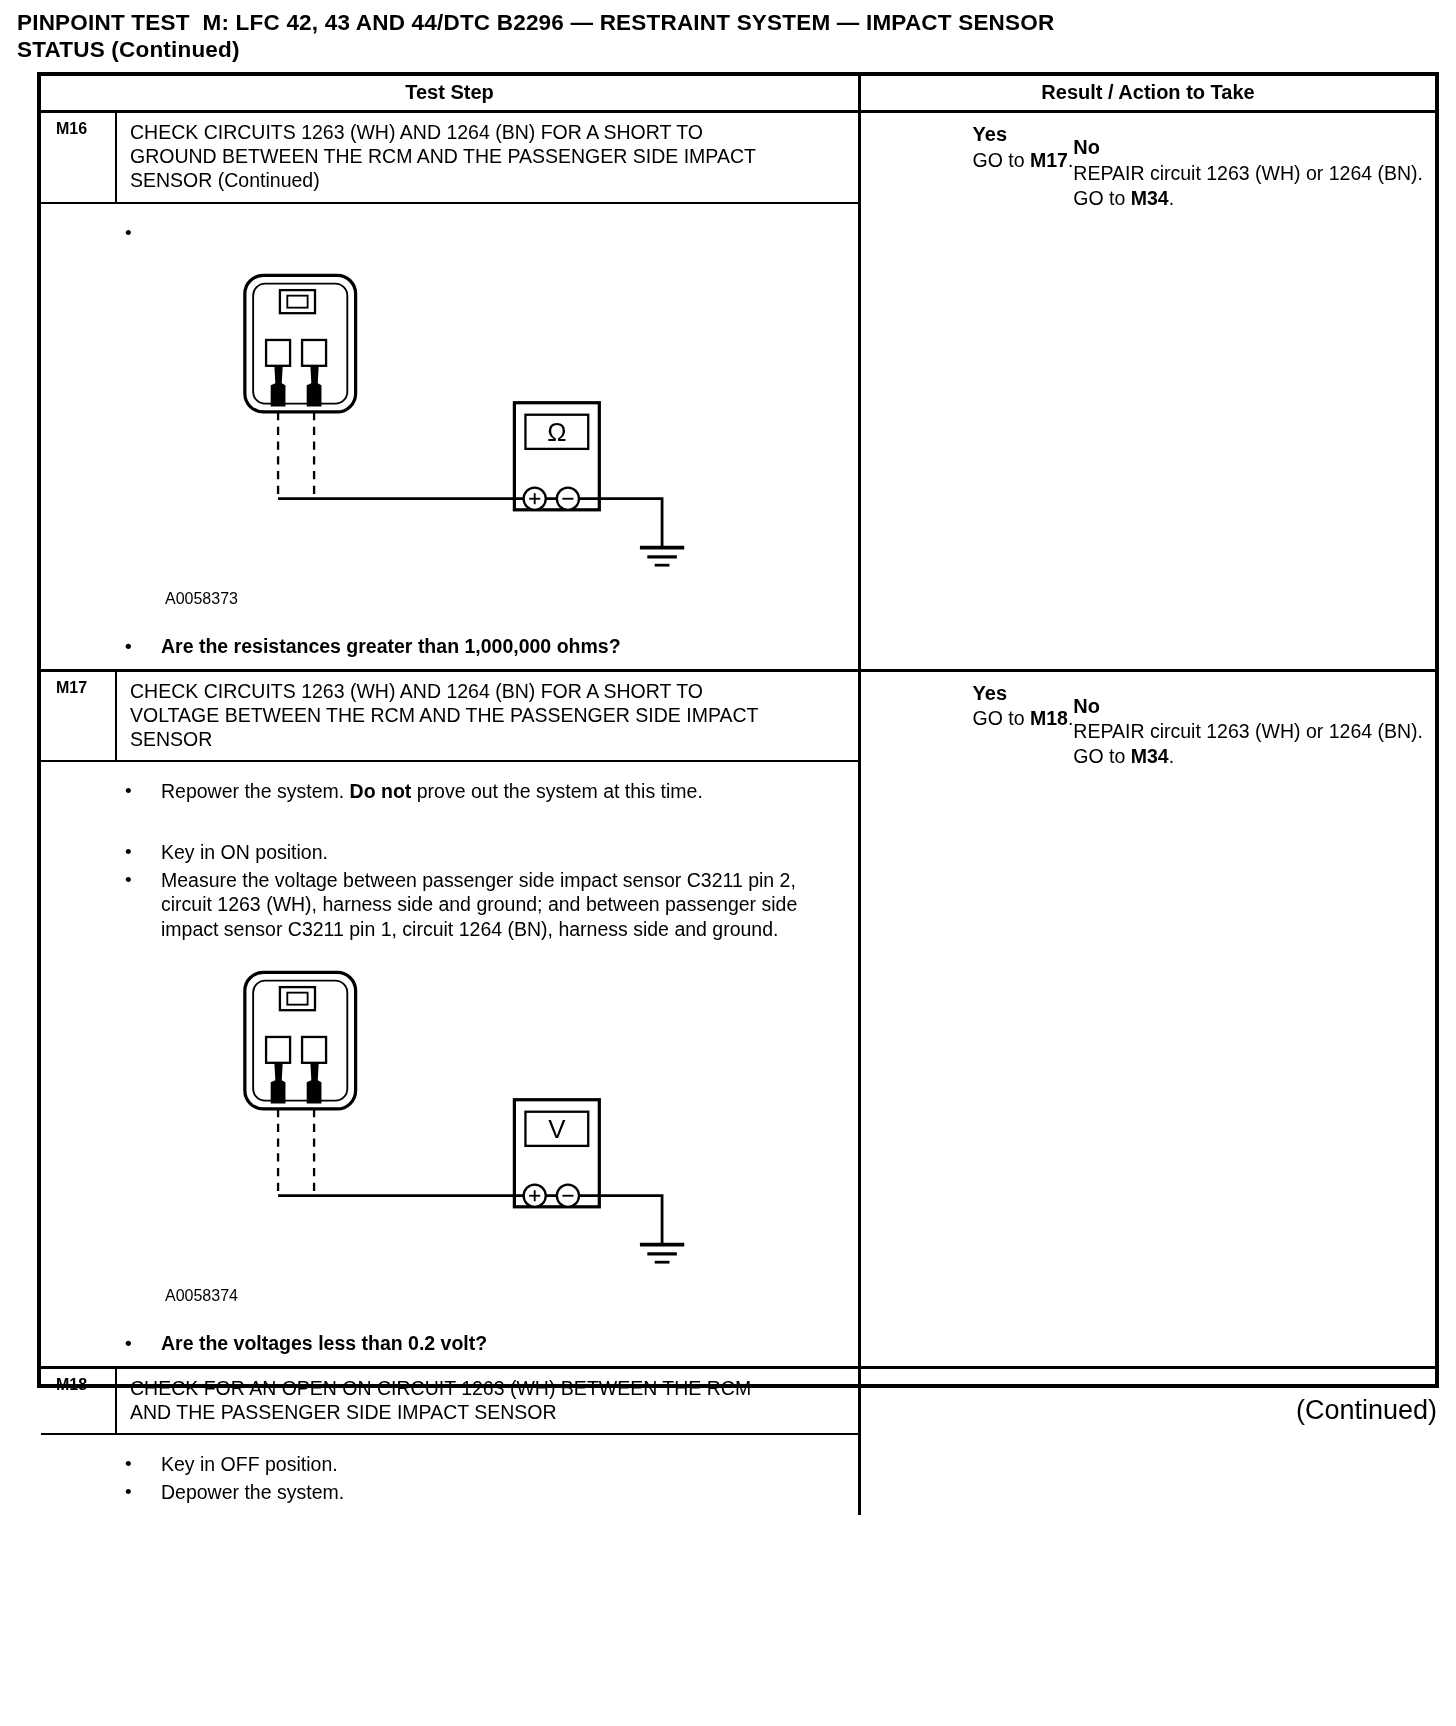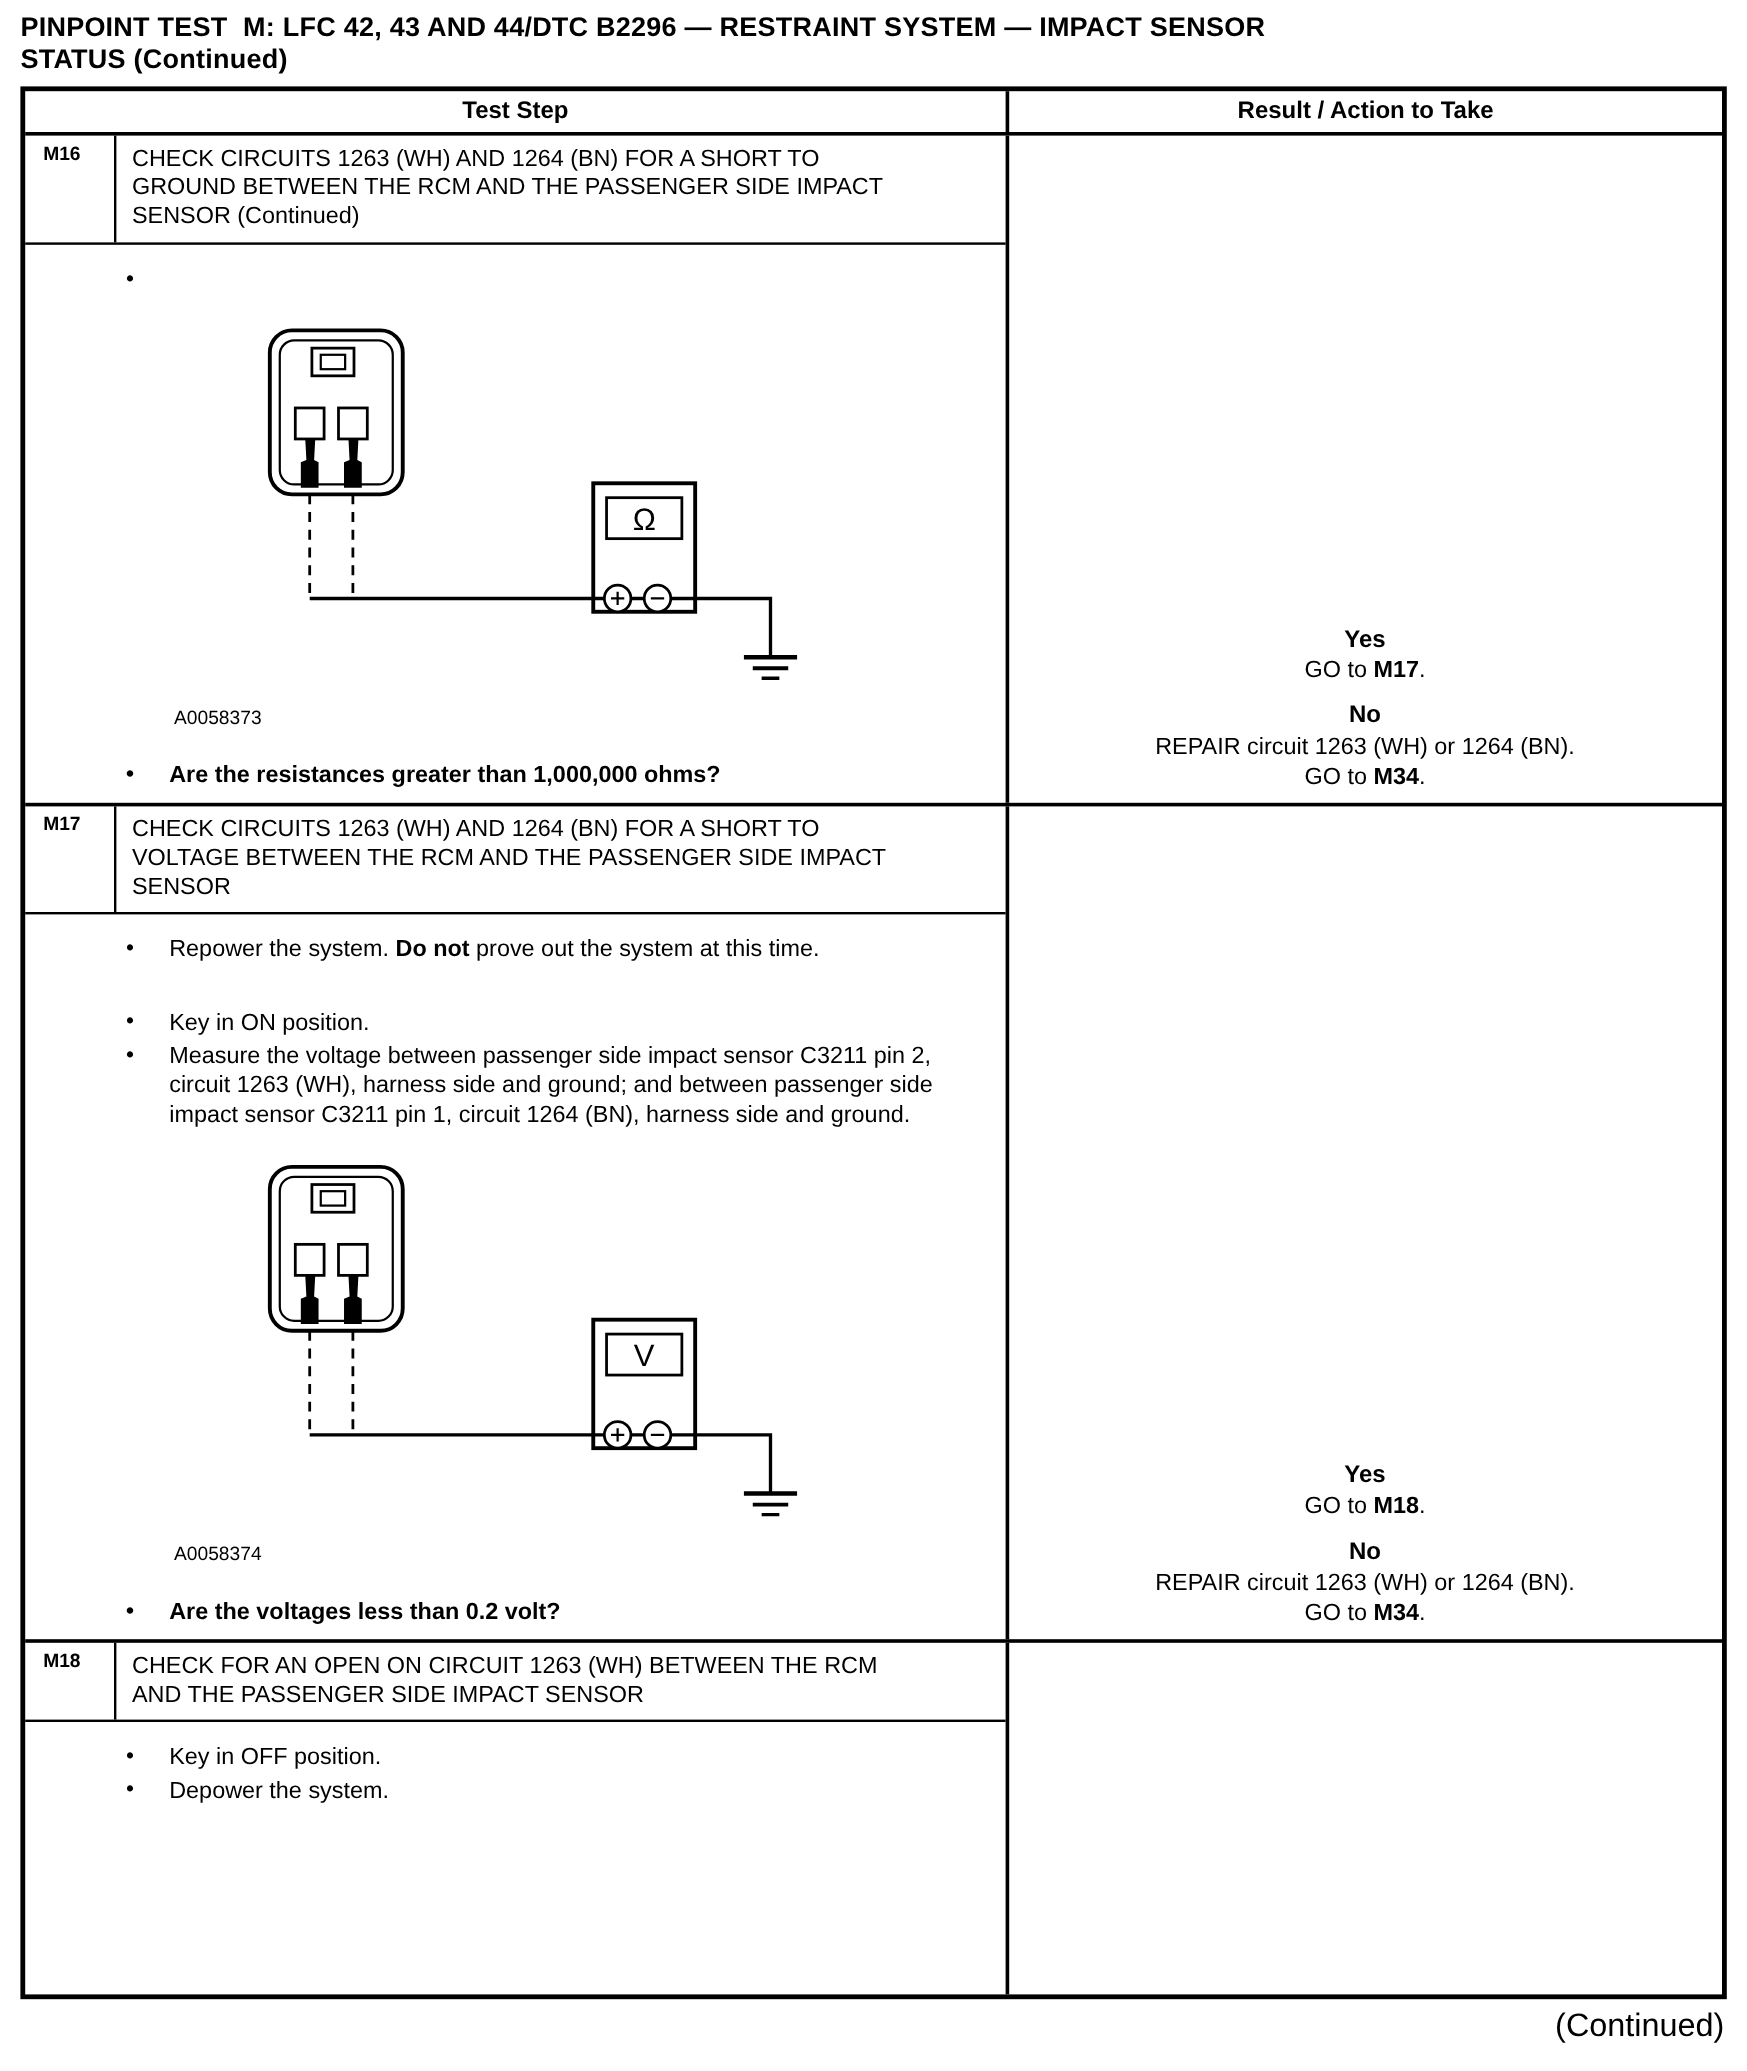--- a/index.html
+++ b/index.html
@@ -12,22 +12,22 @@
   .page { padding: 10px 17px 0 17px; }
 
   .doc-title {
     font-weight: 700;
     font-size: 22.5px; line-height: 1.18; letter-spacing: 0.2px;
   }
 
   .pinpoint-table {
     margin-top: 9px;
     border: 4px solid #000;
-    height: 1594px;
-    display: flex; flex-direction: column;
+    height: 1316px;
+    display: flex; flex-direction: column; margin-left: 20px;
   }
 
   .col-head-row { display: flex; border-bottom: 3px solid #000; flex: 0 0 auto; }
   .col-head { font-weight: 700; font-size: 20px; text-align: center; padding: 5px 0 6px; }
   .col-head.test { width: 820px; border-right: 3px solid #000; }
   .col-head.result { flex: 1; }
 
   .step-row { display: flex; flex: 0 0 auto; }
   .step-row + .step-row { border-top: 3px solid #000; }
   .step-row.grow { flex: 1 1 auto; }
@@ -59,23 +59,23 @@
   .bullet .text { max-width: 648px; }
   .bullet.space-after { margin-bottom: 36px; }
   .bullet.question { font-weight: 700; margin-top: 26px; }
 
   .figure { margin: 22px 0 0 124px; }
   .figure svg { display: block; margin-left: 54px; }
   .figure-label { font-size: 16px; margin-top: 9px; }
 
   .result-cell {
     flex: 1;
-    display: flex; flex-direction: column; justify-content: flex-end;
+    display: flex; flex-direction: row; justify-content: flex-end;
     padding: 9px 12px 9px 11px;
-    font-size: 19.5px; line-height: 1.28; text-align: center;
+    font-size: 19.5px; line-height: 1.28;
   }
   .result-block + .result-block { margin-top: 13px; }
   .answer { font-weight: 700; font-size: 20px; }
   .action-line b { font-weight: 700; }
 
   .footer-note { text-align: right; font-size: 27px; margin-top: 7px; padding-right: 2px; }
 </style>
 </head>
 <body>
 

